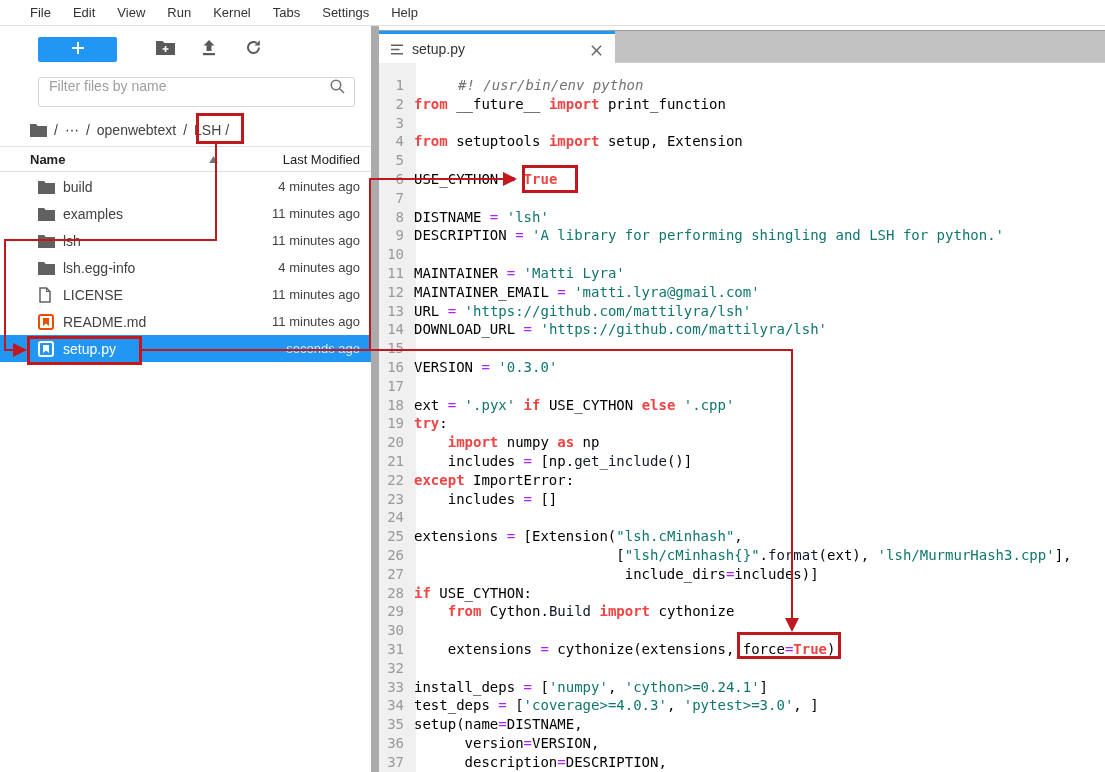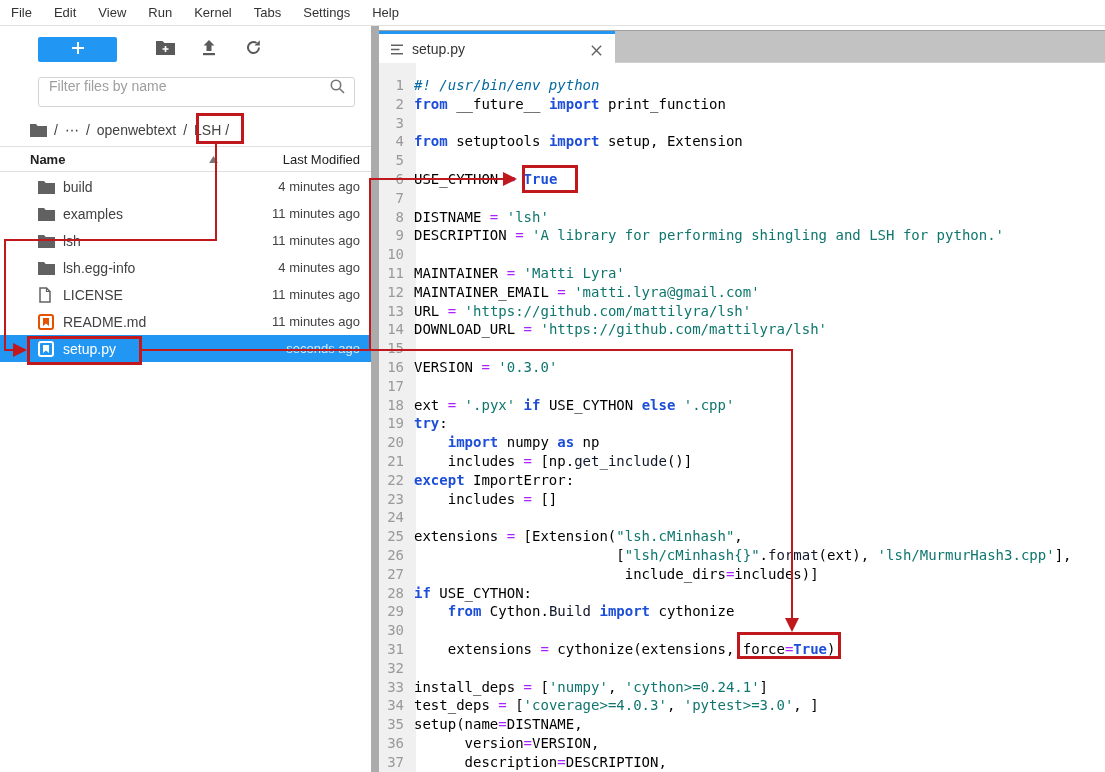--- a/index.html
+++ b/index.html
@@ -1,21 +1,21 @@
 <!DOCTYPE html>
 <html><head>
 <meta charset="utf-8">
 <style>
   * { margin:0; padding:0; box-sizing:border-box; }
   body { font-family:"Liberation Sans", sans-serif; background:#fff; }
   #app { position:relative; width:1105px; height:772px; overflow:hidden; background:#fff; }
 
   
   #menubar { position:absolute; left:0; top:0; width:1105px; height:26px; background:#fff;
-             border-bottom:1px solid #e0e0e0; display:flex; align-items:center; }
+             border-bottom:1px solid #e0e0e0; display:flex; align-items:center; padding-left:19px; }
   .menu-item { padding:0 11px; font-size:13px; color:#333; line-height:25px; cursor:default; }
 
   
   #sidebar { position:absolute; left:0; top:26px; width:371px; height:746px; background:#fff; }
   #fb-toolbar { position:absolute; left:0; top:5px; width:371px; height:36px; display:flex; align-items:center; }
   #new-launcher-btn { margin-left:38px; width:79px; height:25px; background:#2196f3; border:none;
                       border-radius:2px; display:flex; align-items:center; justify-content:center; cursor:pointer; }
   .tb-icon { width:44px; height:26px; display:flex; align-items:center; justify-content:center; cursor:pointer; background:none; border:none; }
   #filter-box { position:absolute; left:38px; top:51px; width:317px; height:30px; border:1px solid #d4d4d4;
                 border-radius:3px; display:flex; align-items:flex-start; padding:0 8px 0 10px; }
@@ -53,22 +53,22 @@
                           align-items:center; justify-content:center; cursor:pointer; }
 
   
   #editor { position:absolute; left:379px; top:63px; width:726px; height:709px; background:#fff; overflow:hidden; }
   #gutter-bg { position:absolute; left:0; top:0; width:37px; height:709px; background:#f0f0f0; }
   #code-lines { position:absolute; left:0; top:13px; width:726px;
                 font-family:"DejaVu Sans Mono", monospace; font-size:14px; line-height:18.8px; }
   .cl { display:flex; height:18.8px; white-space:pre; }
   .ln { width:31px; flex:none; text-align:right; padding-right:6px; color:#999; }
   .ct { padding-left:4px; color:#000; }
-  .tok-com  { color:#0369a1; font-style:italic; }
-  .tok-kw   { color:#1d4ed8; font-weight:bold; }
+  .tok-com  { color:#737373; font-style:italic;margin-left:44px; }
+  .tok-kw   { color:#ef4444; font-weight:bold; }
   .tok-str  { color:#0f766e; }
   .tok-op   { color:#AA22FF; }
   .tok-prop { color:#0f172a; }
   .tok-pln  { color:#000; }
 
   
   .ann { position:absolute; z-index:60; pointer-events:none; }
   .ann-box { border:3px solid #c0181c; }
   .ann-h { height:2px; background:#c0181c; }
   .ann-v { width:2px; background:#c0181c; }

